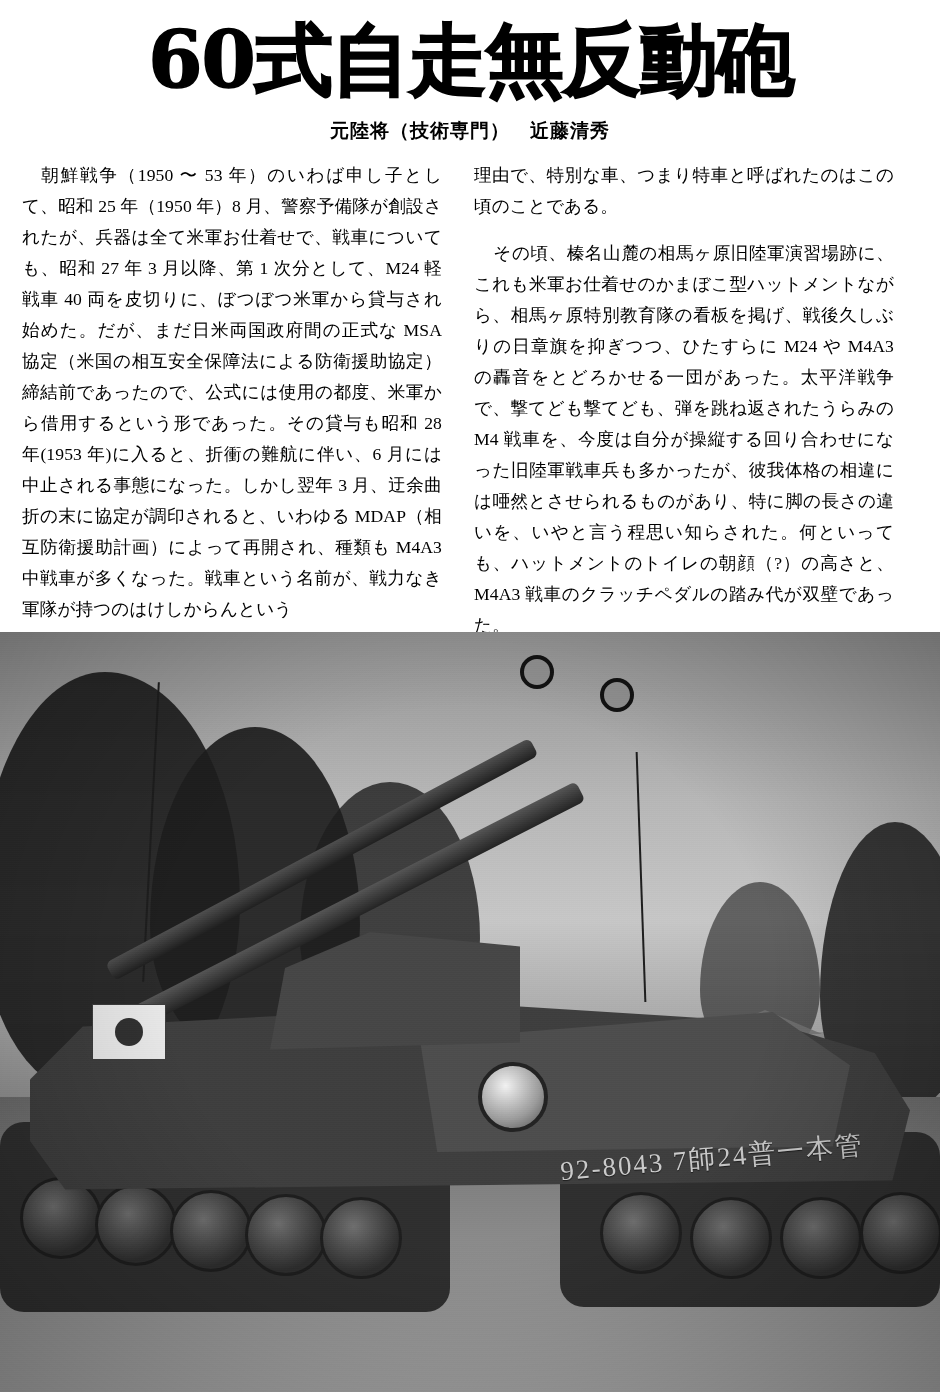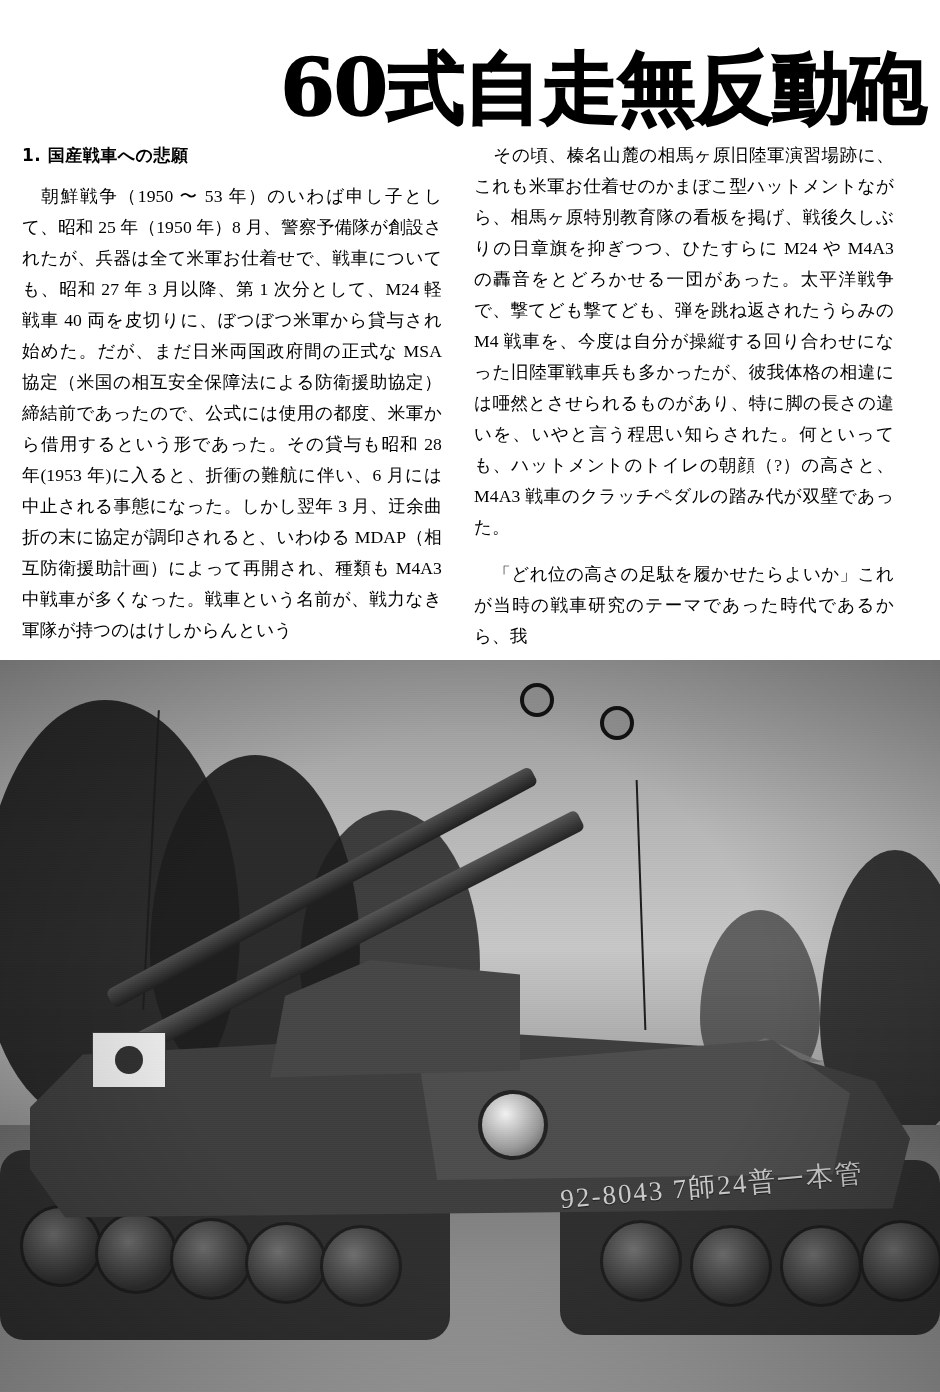--- a/index.html
+++ b/index.html
@@ -19,25 +19,24 @@
     width: 940px;
     height: 1392px;
     position: relative;
     background: #ffffff;
   }
 
   
   .title-row {
     display: flex;
     align-items: flex-end;
-    justify-content: flex-end;
+    justify-content: center;
     padding: 16px 14px 0 16px;
     height: 104px;
     box-sizing: border-box;
-    margin-top: 28px;
   }
   .main-title {
     font-family: "DejaVu Serif", "Liberation Serif", serif;
     font-weight: 700;
     font-size: 78px;
     line-height: 88px;
     letter-spacing: -1px;
     white-space: nowrap;
     -webkit-text-stroke: 1.6px #000;
   }
@@ -258,29 +257,30 @@
 </style>
 </head>
 <body>
 
 <div class="page">
 
   <div class="title-row">
     <div class="main-title">60式自走無反動砲</div>
   </div>
 
+  <div class="byline">元陸将（技術専門）　近藤清秀</div>
 
   <div class="columns">
 
     <div class="col">
-      <div class="section-head">1. 国産戦車への悲願</div>
       <p class="body indent">朝鮮戦争（1950 〜 53 年）のいわば申し子として、昭和 25 年（1950 年）8 月、警察予備隊が創設されたが、兵器は全て米軍お仕着せで、戦車についても、昭和 27 年 3 月以降、第 1 次分として、M24 軽戦車 40 両を皮切りに、ぼつぼつ米軍から貸与され始めた。だが、まだ日米両国政府間の正式な MSA 協定（米国の相互安全保障法による防衛援助協定）締結前であったので、公式には使用の都度、米軍から借用するという形であった。その貸与も昭和 28 年(1953 年)に入ると、折衝の難航に伴い、6 月には中止される事態になった。しかし翌年 3 月、迂余曲折の末に協定が調印されると、いわゆる MDAP（相互防衛援助計画）によって再開され、種類も M4A3 中戦車が多くなった。戦車という名前が、戦力なき軍隊が持つのはけしからんという</p>
     </div>
 
     <div class="col">
+      <p class="body">理由で、特別な車、つまり特車と呼ばれたのはこの頃のことである。</p>
       <p class="body indent">その頃、榛名山麓の相馬ヶ原旧陸軍演習場跡に、これも米軍お仕着せのかまぼこ型ハットメントながら、相馬ヶ原特別教育隊の看板を掲げ、戦後久しぶりの日章旗を抑ぎつつ、ひたすらに M24 や M4A3 の轟音をとどろかせる一団があった。太平洋戦争で、撃てども撃てども、弾を跳ね返されたうらみの M4 戦車を、今度は自分が操縦する回り合わせになった旧陸軍戦車兵も多かったが、彼我体格の相違には唖然とさせられるものがあり、特に脚の長さの違いを、いやと言う程思い知らされた。何といっても、ハットメントのトイレの朝顔（?）の高さと、M4A3 戦車のクラッチペダルの踏み代が双壁であった。</p>
       <p class="body indent">「どれ位の高さの足駄を履かせたらよいか」これが当時の戦車研究のテーマであった時代であるから、我</p>
     </div>
 
   </div>
 
   <div class="photo-wrap">
     <div class="photo">
       <div class="tree t1"></div>
       <div class="tree t2"></div>

